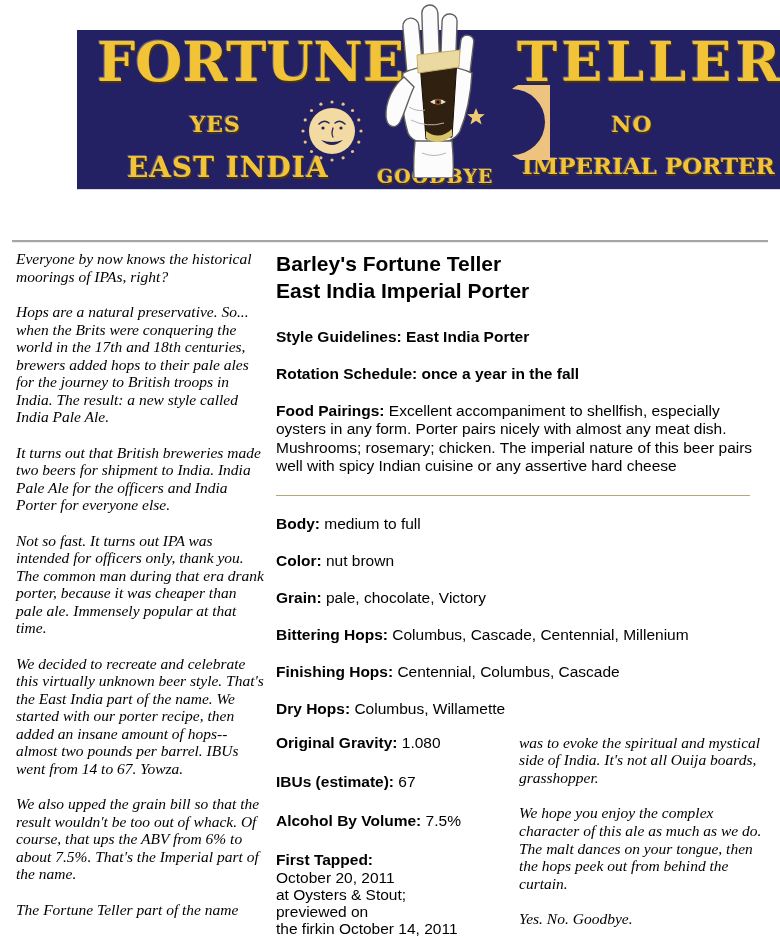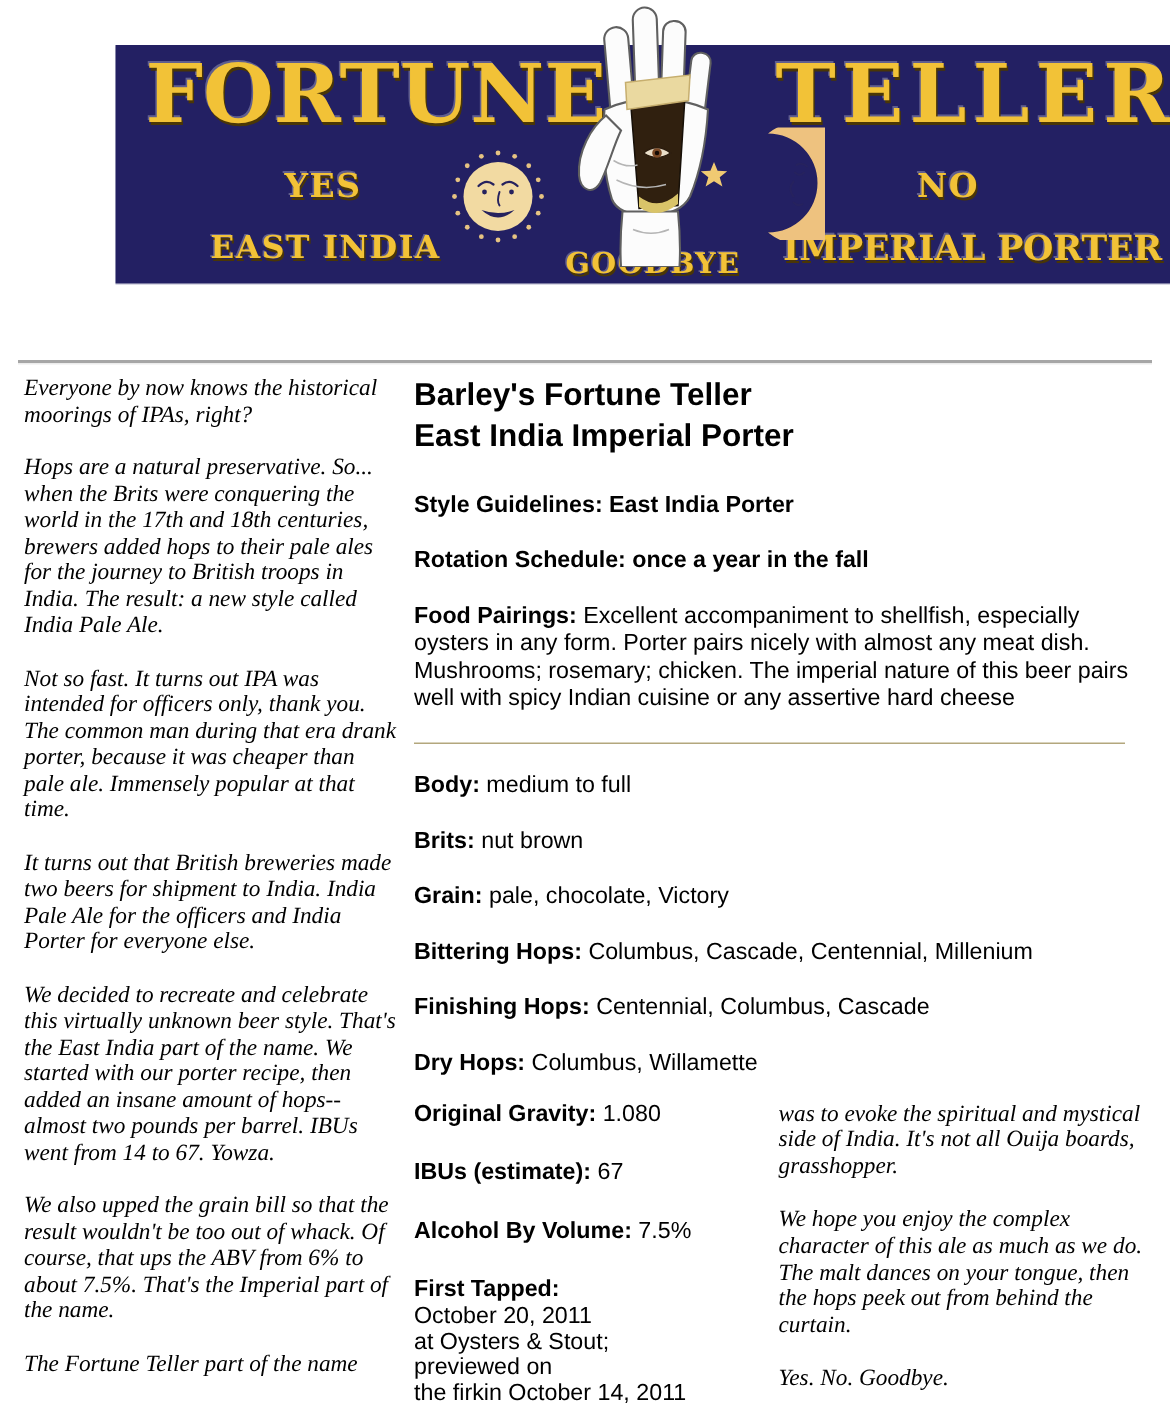--- a/index.html
+++ b/index.html
@@ -27,21 +27,21 @@
     font-family: "DejaVu Serif", serif;
     font-weight: 700;
     white-space: nowrap;
     text-shadow: 1px 2px 0 #4a3606, -1px -1px 0 rgba(255,255,255,0.28);
     line-height: 1;
   }
   .word-fortune { left: 20px;  top: 5px;  font-size: 54px; }
   .word-teller  { left: 440px; top: 5px;  font-size: 54px; letter-spacing: 4px; }
   .word-yes     { left: 94px; top: 83px; width: 70px;  text-align: right; font-size: 22px; letter-spacing: 1px; }
   .word-no      { left: 520px; top: 83px; width: 70px;  text-align: center; font-size: 22px; letter-spacing: 1px; }
-  .word-east-india      { left: 50px;  top: 124px; width: 180px; text-align: center; font-size: 21px; letter-spacing: 1px; }
+  .word-east-india      { left: 50px;  top: 124px; width: 180px; text-align: center; font-size: 28px; letter-spacing: 1px; }
   .word-imperial-porter { left: 445px; top: 124px; width: 235px; text-align: center; font-size: 23px; }
   .word-goodbye { left: 300px; top: 137px; width: 100px; text-align: center; font-size: 19px; letter-spacing: 1px; }
   .sun-svg  { position: absolute; left: 220px; top: 66px; }
   .moon-svg { position: absolute; left: 388px; top: 55px; }
   .hand-svg { position: absolute; left: 305px; top: -27px; z-index: 2; }
 
   
   .rule-top {
     position: absolute;
     left: 12px; right: 12px; top: 232px;
@@ -176,42 +176,42 @@
       <path d="M40,150 Q52,155 64,150"></path>
     </g>
   </svg>
 </div>
 
 <hr class="rule-top">
 
 <div class="story-col">
   <p>Everyone by now knows the historical moorings of IPAs, right?</p>
   <p>Hops are a natural preservative. So... when the Brits were conquering the world in the 17th and 18th centuries, brewers added hops to their pale ales for the journey to British troops in India. The result: a new style called India Pale Ale.</p>
+  <p>It turns out that British breweries made two beers for shipment to India. India Pale Ale for the officers and India Porter for everyone else.</p>
   <p>Not so fast. It turns out IPA was intended for officers only, thank you. The common man during that era drank porter, because it was cheaper than pale ale. Immensely popular at that time.</p>
-  <p>It turns out that British breweries made two beers for shipment to India. India Pale Ale for the officers and India Porter for everyone else.</p>
   <p>We decided to recreate and celebrate this virtually unknown beer style. That's the East India part of the name. We started with our porter recipe, then added an insane amount of hops--almost two pounds per barrel. IBUs went from 14 to 67. Yowza.</p>
   <p>We also upped the grain bill so that the result wouldn't be too out of whack. Of course, that ups the ABV from 6% to about 7.5%. That's the Imperial part of the name.</p>
   <p>The Fortune Teller part of the name</p>
 </div>
 
 <div class="details-col">
   <h1 class="beer-title">
     <span style="display:block">Barley's Fortune Teller</span>
     <span style="display:block">East India Imperial Porter</span>
   </h1>
 
   <div class="bold-line">Style Guidelines: East India Porter</div>
   <div class="bold-line">Rotation Schedule: once a year in the fall</div>
 
   <p class="food-para"><b>Food Pairings:</b> <span>Excellent accompaniment to shellfish, especially oysters in any form. Porter pairs nicely with almost any meat dish. Mushrooms; rosemary; chicken. The imperial nature of this beer pairs well with spicy Indian cuisine or any assertive hard cheese</span></p>
 
   <hr class="rule-tan">
 
   <div class="spec"><b>Body:</b> <span>medium to full</span></div>
-  <div class="spec"><b>Brits:</b> <span>nut brown</span></div>
+  <div class="spec"><b>Color:</b> <span>nut brown</span></div>
   <div class="spec"><b>Grain:</b> <span>pale, chocolate, Victory</span></div>
   <div class="spec"><b>Bittering Hops:</b> <span>Columbus, Cascade, Centennial, Millenium</span></div>
   <div class="spec"><b>Finishing Hops:</b> <span>Centennial, Columbus, Cascade</span></div>
   <div class="spec"><b>Dry Hops:</b> <span>Columbus, Willamette</span></div>
 
   <div class="bottom-split">
     <div class="stats-col">
       <div class="stat"><b>Original Gravity:</b> <span>1.080</span></div>
       <div class="stat"><b>IBUs (estimate):</b> <span>67</span></div>
       <div class="stat"><b>Alcohol By Volume:</b> <span>7.5%</span></div>

